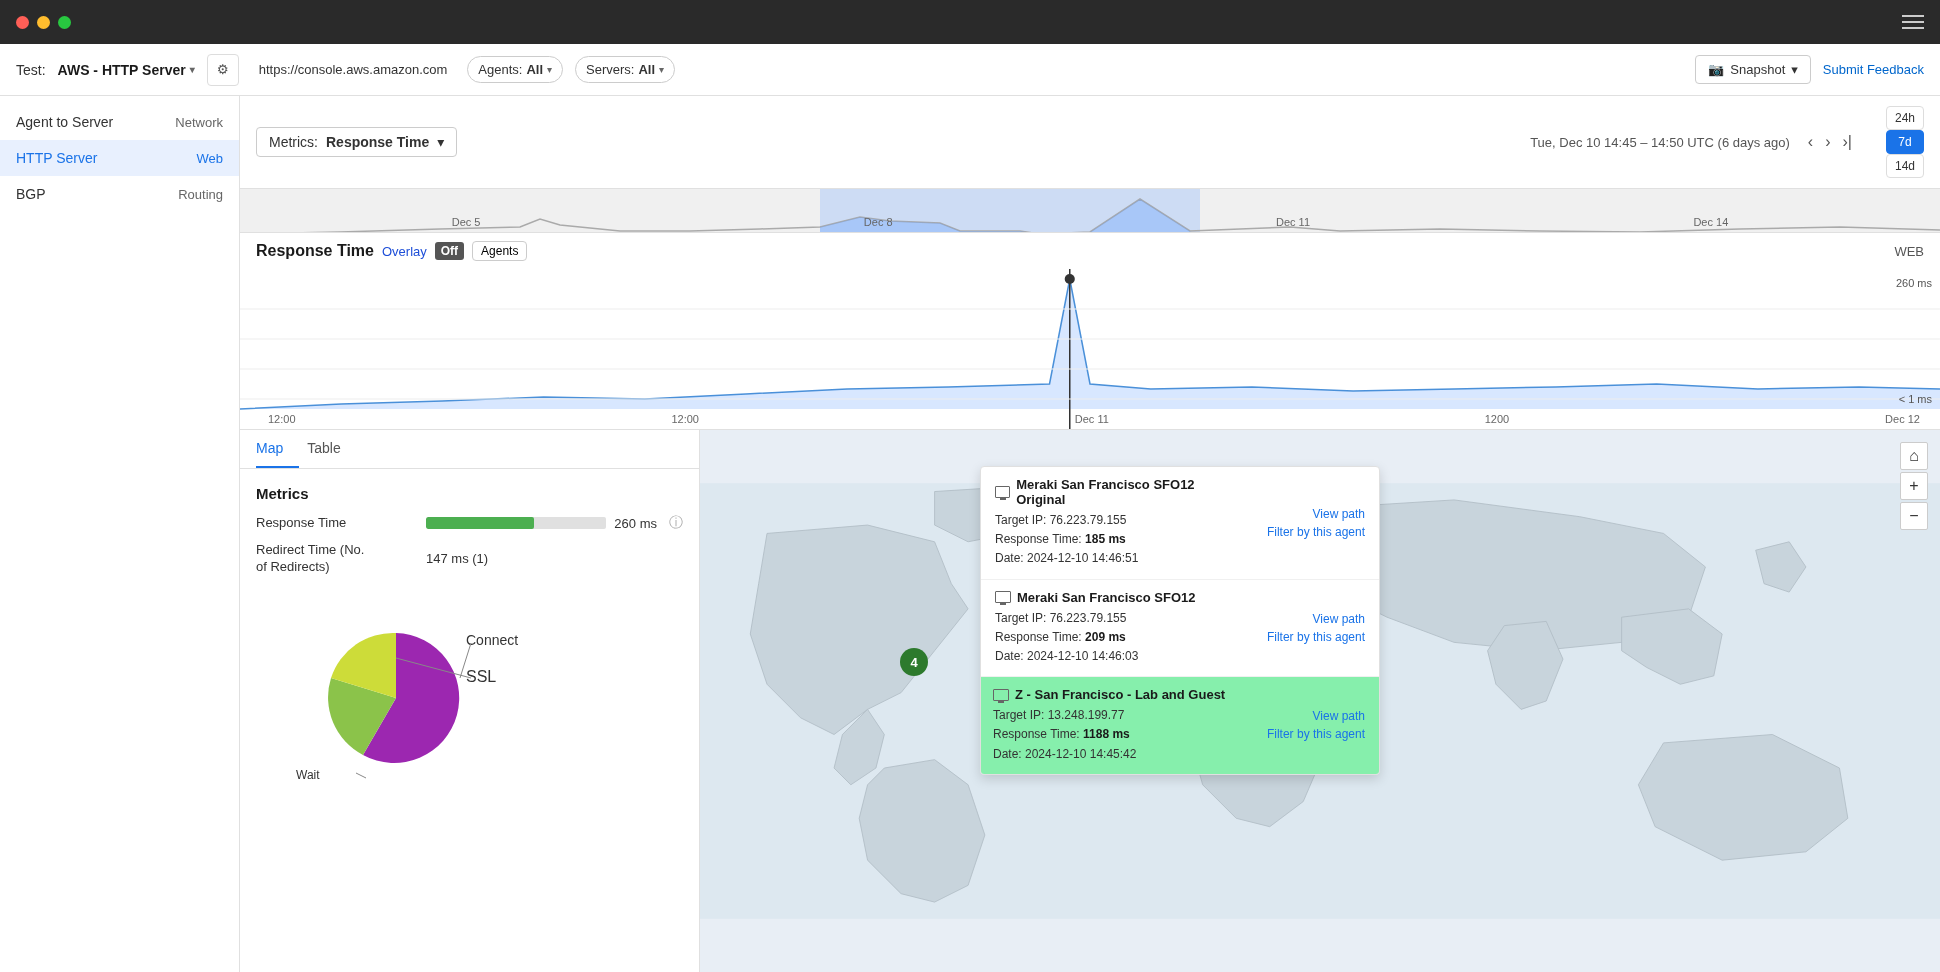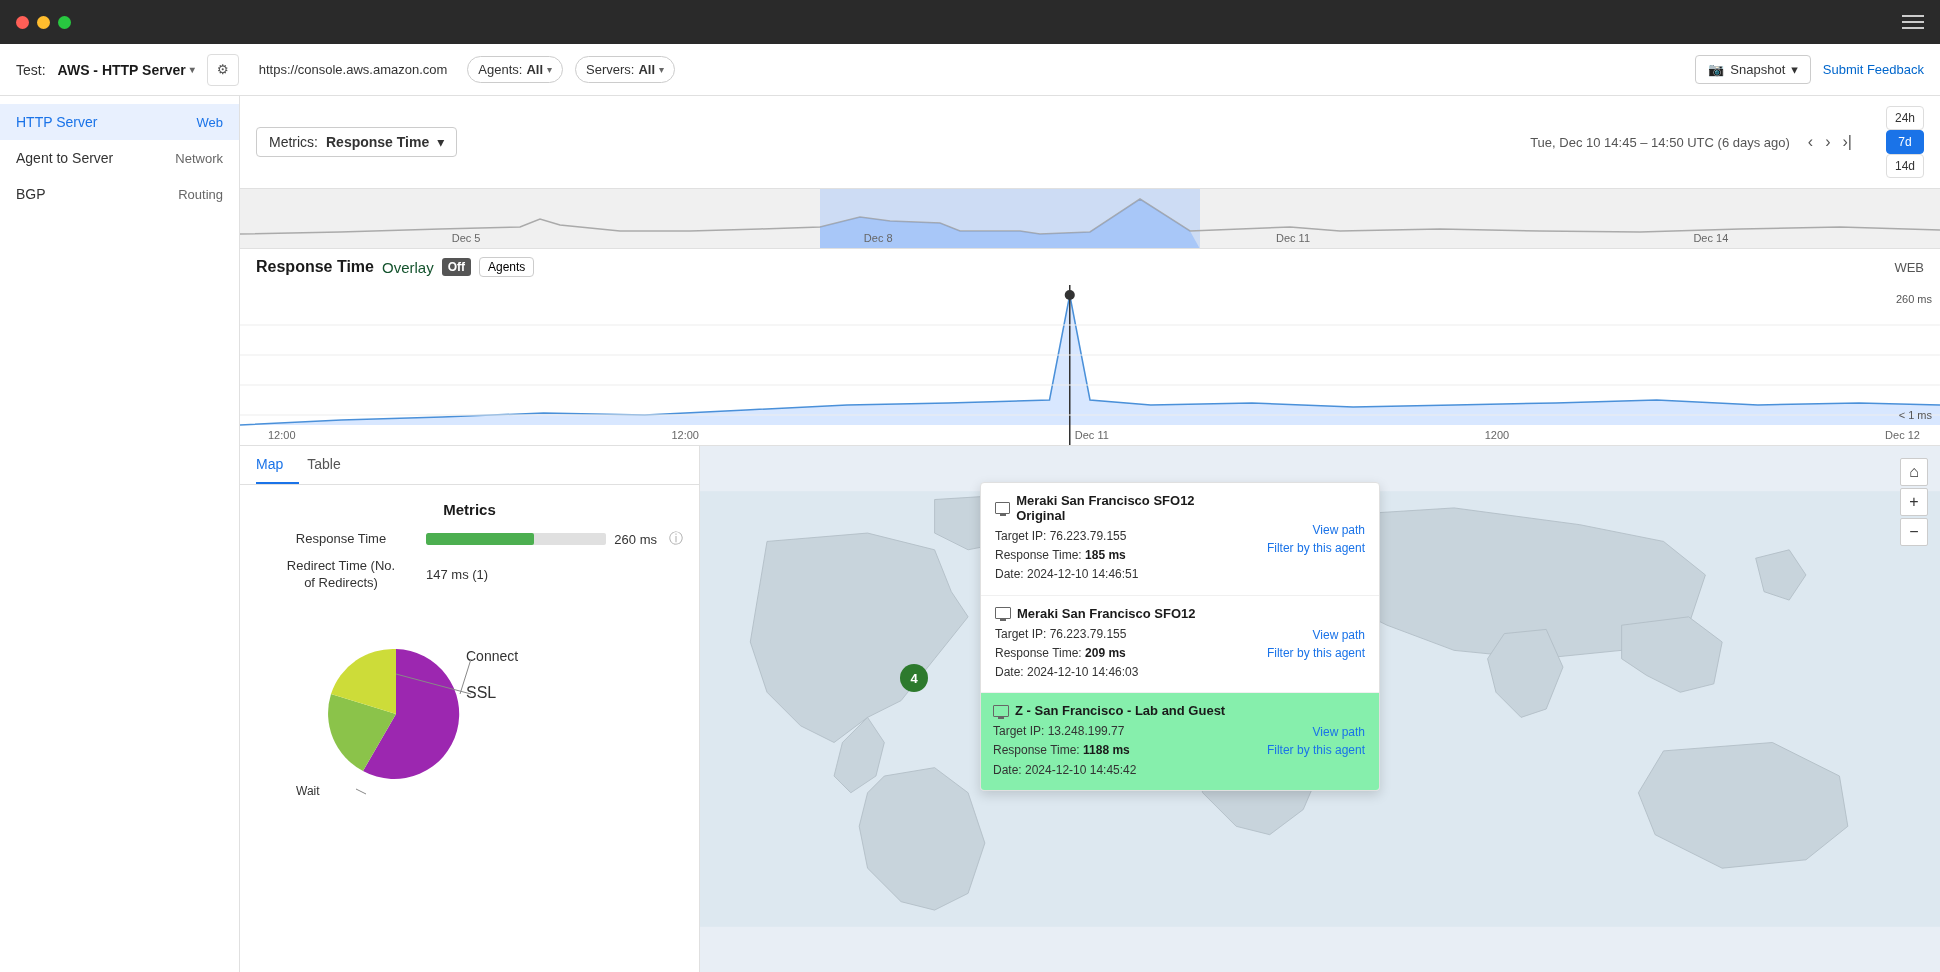--- a/index.html
+++ b/index.html
@@ -151,21 +151,21 @@
       border-radius: 4px;
       background: #fff;
       font-size: 12px;
       cursor: pointer;
       color: #333;
     }
     .time-btn.active { background: #1a73e8; color: #fff; border-color: #1a73e8; }
 
     
     .overview-chart {
-      height: 60px;
+      height: 44px;
       background: #f5f5f5;
       position: relative;
       border-bottom: 1px solid #e0e0e0;
       overflow: hidden;
     }
     .overview-chart canvas, .overview-chart svg { position: absolute; top: 0; left: 0; }
     .overview-dates {
       position: absolute;
       bottom: 4px;
       left: 0; right: 0;
@@ -180,21 +180,21 @@
     .detail-chart-section {
       border-bottom: 1px solid #e0e0e0;
     }
     .detail-chart-header {
       display: flex;
       align-items: center;
       padding: 8px 16px;
       gap: 8px;
     }
     .detail-chart-title { font-size: 16px; font-weight: 600; color: #1a1a1a; }
-    .overlay-label { font-size: 15px; color: #14532d; }
+    .overlay-label { font-size: 13px; color: #1d4ed8; }
     .toggle-off {
       background: #555;
       color: #fff;
       border-radius: 3px;
       padding: 2px 6px;
       font-size: 12px;
       font-weight: 600;
     }
     .agents-btn {
       border: 1px solid #ccc;
@@ -245,21 +245,21 @@
     .tab {
       padding: 10px 16px 10px 0;
       margin-right: 8px;
       font-size: 14px;
       cursor: pointer;
       color: #555;
       border-bottom: 2px solid transparent;
     }
     .tab.active { color: #1a73e8; border-bottom-color: #1a73e8; font-weight: 500; }
 
-    .metrics-panel { padding: 16px; text-align: center; }
+    .metrics-panel { padding: 16px; }
     .metrics-title { font-size: 15px; font-weight: 600; color: #1a1a1a; margin-bottom: 12px; }
     .metric-row { display: flex; align-items: center; margin-bottom: 10px; }
     .metric-name { font-size: 13px; color: #333; width: 170px; line-height: 1.3; }
     .metric-bar-wrap { display: flex; align-items: center; gap: 8px; flex: 1; }
     .metric-bar { height: 12px; background: #e0e0e0; border-radius: 2px; flex: 1; overflow: hidden; }
     .metric-bar-fill { height: 100%; background: #4caf50; border-radius: 2px; }
     .metric-value { font-size: 13px; color: #333; white-space: nowrap; }
     .info-icon { color: #aaa; font-size: 14px; cursor: pointer; margin-left: 4px; }
 
     
@@ -382,27 +382,27 @@
       <span>📷</span>
       <span>Snapshot</span>
       <span>▾</span>
     </button>
     <a class="submit-feedback">Submit Feedback</a>
   </div>
 
   <div class="content">
 
     <div class="sidebar">
+      <div class="sidebar-item">
+        <span class="left">Agent to Server</span>
+        <span class="right">Network</span>
+      </div>
       <div class="sidebar-item active">
         <span class="left">HTTP Server</span>
         <span class="right">Web</span>
-      </div>
-      <div class="sidebar-item">
-        <span class="left">Agent to Server</span>
-        <span class="right">Network</span>
       </div>
       <div class="sidebar-item">
         <span class="left">BGP</span>
         <span class="right">Routing</span>
       </div>
     </div>
 
     <div class="main-panel">
 
       <div class="chart-header">

